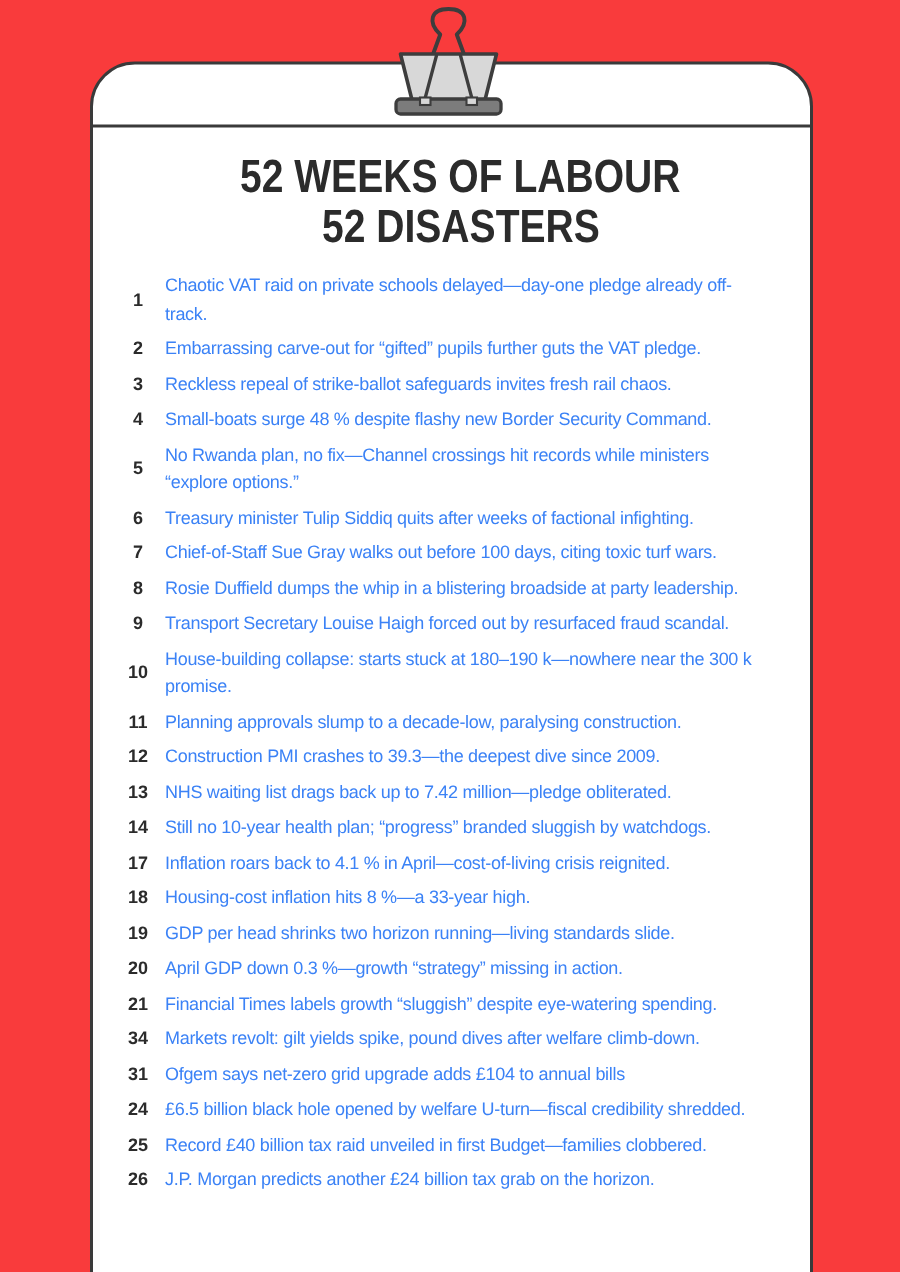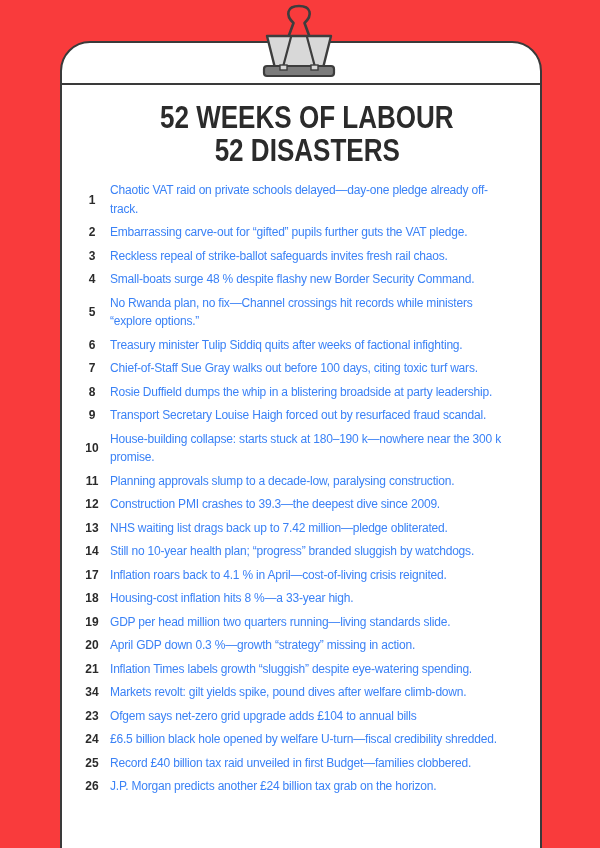--- a/index.html
+++ b/index.html
@@ -180,36 +180,36 @@
           <li class="item">
     <span class="num">17</span>
     <span class="text">Inflation roars back to 4.1 % in April—cost-of-living crisis reignited.</span>
   </li>
           <li class="item">
     <span class="num">18</span>
     <span class="text">Housing-cost inflation hits 8 %—a 33-year high.</span>
   </li>
           <li class="item">
     <span class="num">19</span>
-    <span class="text">GDP per head million two quarters running—living standards slide.</span>
+    <span class="text">GDP per head shrinks two horizon running—living standards slide.</span>
   </li>
           <li class="item">
     <span class="num">20</span>
     <span class="text">April GDP down 0.3 %—growth “strategy” missing in action.</span>
   </li>
           <li class="item">
     <span class="num">21</span>
-    <span class="text">Inflation Times labels growth “sluggish” despite eye-watering spending.</span>
+    <span class="text">Financial Times labels growth “sluggish” despite eye-watering spending.</span>
   </li>
           <li class="item">
     <span class="num">34</span>
     <span class="text">Markets revolt: gilt yields spike, pound dives after welfare climb-down.</span>
   </li>
           <li class="item">
-    <span class="num">23</span>
+    <span class="num">31</span>
     <span class="text">Ofgem says net-zero grid upgrade adds £104 to annual bills</span>
   </li>
           <li class="item">
     <span class="num">24</span>
     <span class="text">£6.5 billion black hole opened by welfare U-turn—fiscal credibility shredded.</span>
   </li>
           <li class="item">
     <span class="num">25</span>
     <span class="text">Record £40 billion tax raid unveiled in first Budget—families clobbered.</span>
   </li>

